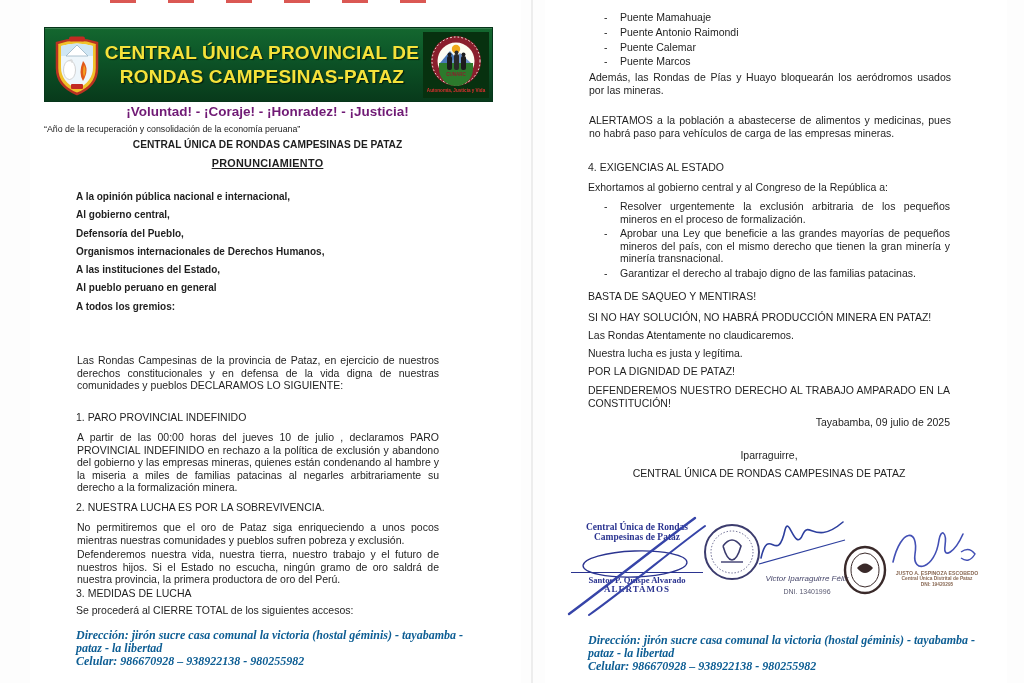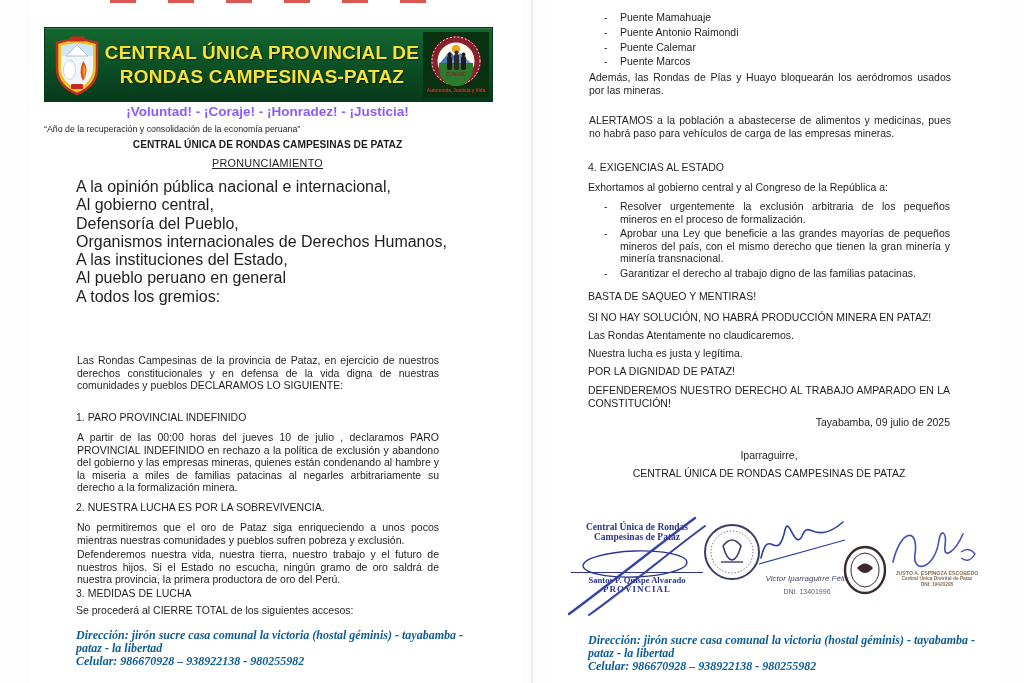--- a/index.html
+++ b/index.html
@@ -25,31 +25,31 @@
     background:linear-gradient(180deg,#14672f 0%,#0e5a2a 30%,#0a4520 75%,#083a1b 100%);
     border:1px solid #06351a;box-shadow:inset 0 1px 0 rgba(255,255,255,.15);
     display:flex;align-items:center;}
   .banner-title{flex:1;text-align:center;color:#f5e23a;font-weight:bold;
     font-size:19px;line-height:24px;letter-spacing:.2px;
     text-shadow:1.2px 1.2px 1px rgba(0,0,0,.6);}
   .emblem-left{width:48px;height:62px;margin-left:8px;flex:0 0 auto;}
   .emblem-right{width:66px;height:66px;margin-right:3px;flex:0 0 auto;}
 
   .motto{position:absolute;left:14px;top:104px;width:447px;text-align:center;
-    color:#8b5cf6;font-weight:bold;font-size:13.5px;}
+    color:#701a75;font-weight:bold;font-size:13.5px;}
   .quote{position:absolute;left:14px;top:124px;width:447px;
     font-size:8.8px;color:#222;}
   .org-title{position:absolute;left:14px;top:139px;width:447px;text-align:center;
     font-size:10.2px;font-weight:bold;}
   .doc-title{position:absolute;left:14px;top:157px;width:447px;text-align:center;
-    font-size:10.8px;font-weight:normal;text-decoration:underline;letter-spacing:.3px;}
-
-  
-  .addressees{position:absolute;left:46px;top:178px;width:380px;
-    font-size:16px;line-height:18.3px;}
+    font-size:10.8px;font-weight:bold;text-decoration:underline;letter-spacing:.3px;}
+
+  
+  .addressees{position:absolute;left:46px;top:188px;width:380px;
+    font-size:10px;line-height:18.3px;font-weight:bold;}
   .para{position:absolute;left:46px;width:362px;font-size:10.5px;line-height:12.6px;
     text-align:justify;margin:1px;}
   .heading{position:absolute;left:46px;width:380px;font-size:10.5px;}
   .r .para,.r .heading{left:43px;}
 
   .footer{position:absolute;font-family:"Liberation Serif", serif;
     font-style:italic;font-weight:bold;color:#0e5e94;font-size:12px;line-height:13px;}
   .footer-left{left:46px;top:629px;width:400px;}
   .footer-right{left:43px;top:634px;width:400px;}
 
@@ -205,21 +205,21 @@
 
     <div class="dateline">Tayabamba, 09 julio de 2025</div>
     <div class="closing">Iparraguirre,</div>
     <div class="closing-org">CENTRAL ÚNICA DE RONDAS CAMPESINAS DE PATAZ</div>
 
     <div class="sig sig-president">
       <div class="stamp-l1">Central Única de Rondas</div>
       <div class="stamp-l2">Campesinas de Pataz</div>
       <div class="sig-line"></div>
       <div class="sig-name">Santos P. Quispe Alvarado</div>
-      <div class="sig-role">PROVINCIAL</div>
+      <div class="sig-role">ALERTAMOS</div>
       <svg class="sig-overlay" viewBox="0 0 140 100">
         <ellipse cx="68" cy="48" rx="52" ry="13" fill="none" stroke="#2b3490" stroke-width="1.3" transform="rotate(-2 68 48)"></ellipse>
         <path d="M2 98 C40 70, 90 30, 128 2" fill="none" stroke="#3644a8" stroke-width="2.4" stroke-linecap="round"></path>
         <path d="M22 99 C60 72, 105 34, 138 10" fill="none" stroke="#3644a8" stroke-width="2" stroke-linecap="round"></path>
       </svg>
     </div>
 
     <div class="sig sig-second">
       <svg class="sig-overlay" viewBox="0 0 152 100">
         <circle cx="29" cy="36" r="27" fill="none" stroke="#3c3c6e" stroke-width="2"></circle>

